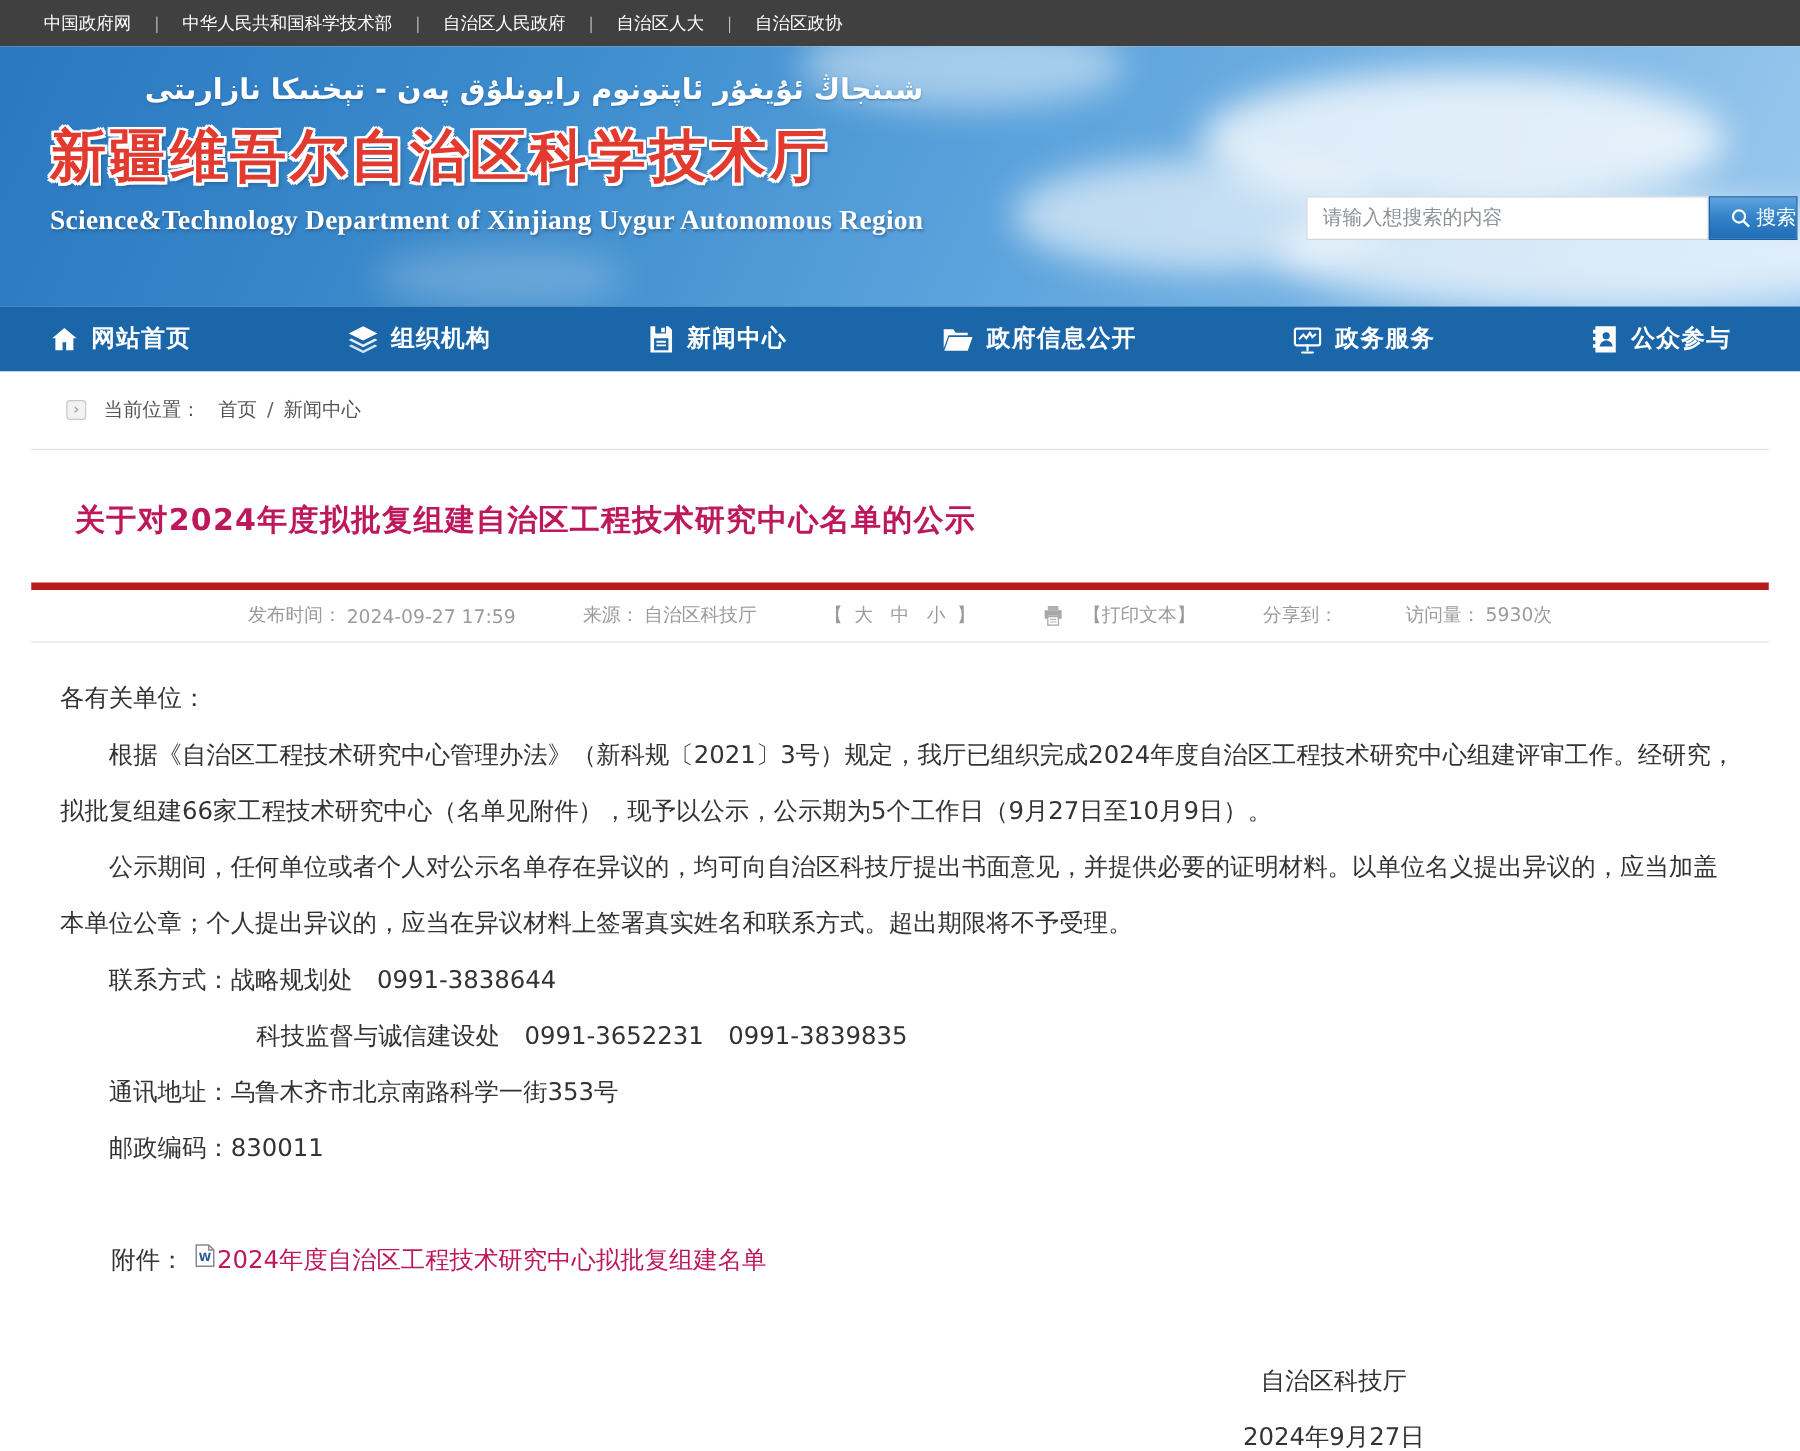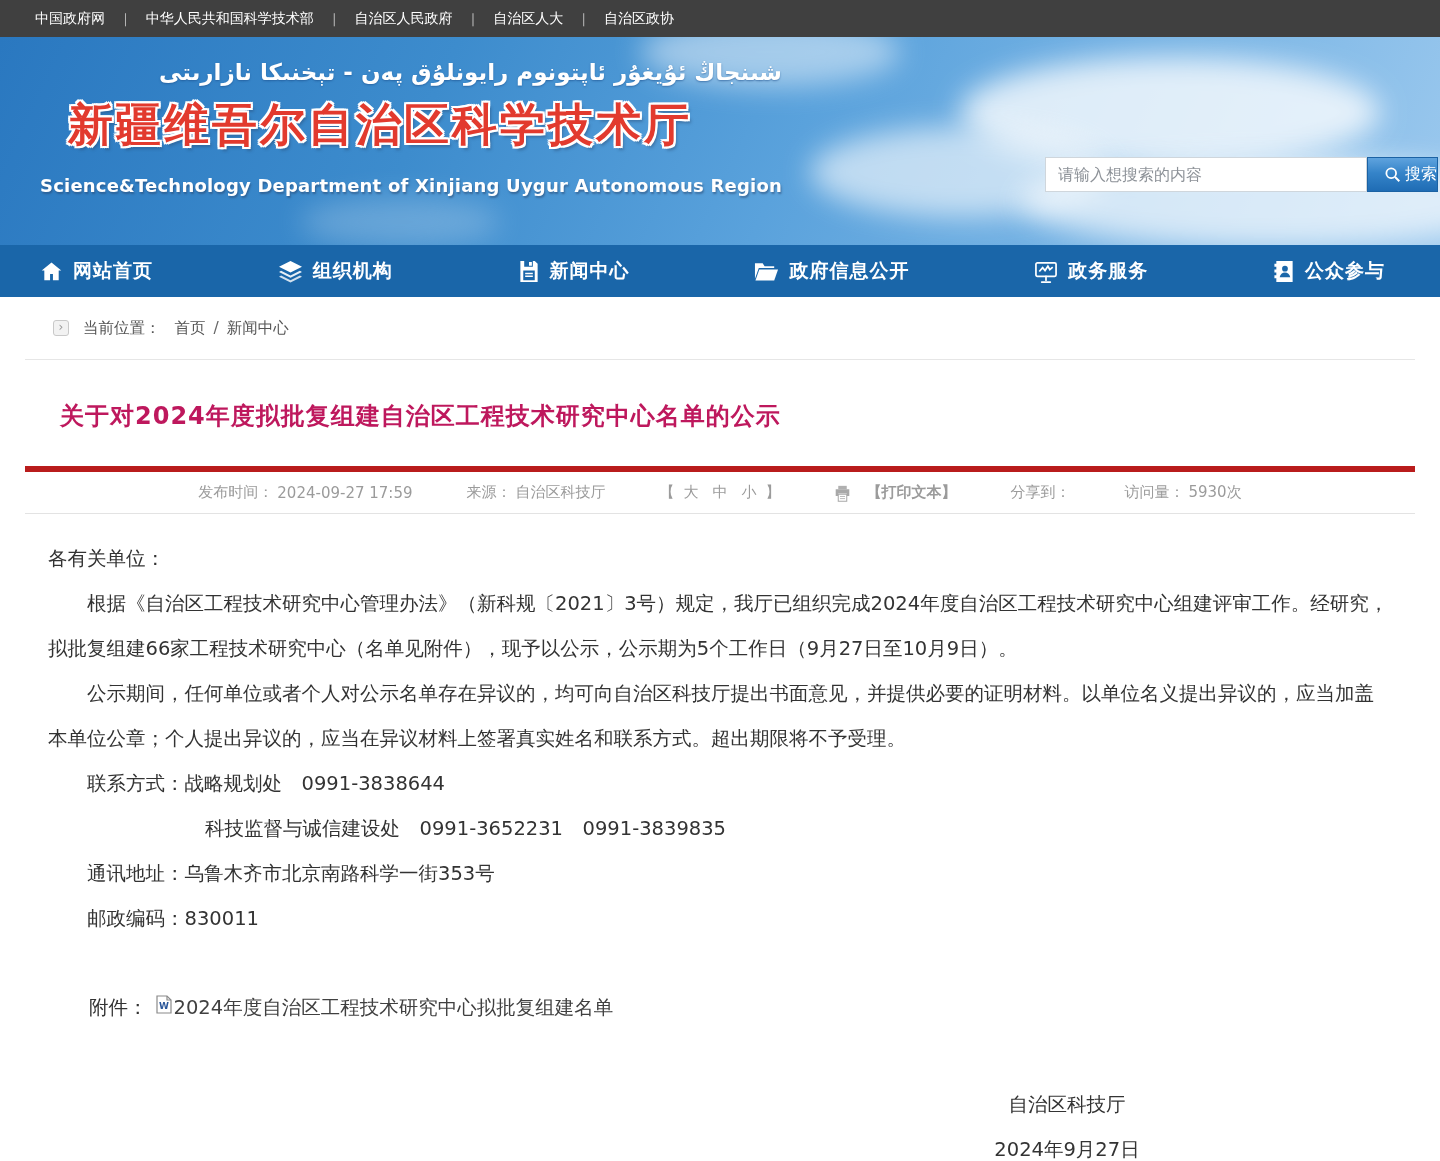--- a/index.html
+++ b/index.html
@@ -20,23 +20,23 @@
   .cloud.c2 { width: 300px; height: 90px; right: 330px; top: 90px; opacity: .7; }
   .cloud.c3 { width: 260px; height: 70px; left: 640px; top: -20px; opacity: .55; }
   .cloud.c4 { width: 500px; height: 90px; right: -80px; top: 120px; opacity: .8; }
   .cloud.c5 { width: 200px; height: 50px; left: 300px; top: 160px; opacity: .25; }
 
   .logo-block { position: absolute; left: 40px; top: 22px; z-index: 2; }
   .uy-title { color: #fff; font-size: 23px; font-weight: bold; direction: rtl;
     text-shadow: 0 1px 2px rgba(30,80,140,.6); letter-spacing: 1px; }
   .cn-title { margin-top: 10px; color: #e23a2e; font-size: 45px; font-weight: 900; letter-spacing: 3px;
     text-shadow: -2px -2px 0 #fff, 2px -2px 0 #fff, -2px 2px 0 #fff, 2px 2px 0 #fff,
-                 -2px 0 0 #fff, 2px 0 0 #fff, 0 -2px 0 #fff, 0 2px 0 #fff, 3px 4px 3px rgba(40,70,110,.45); margin-left: 28px; }
-  .en-title { margin-top: 20px; color: #fff; font-size: 18px; font-weight: bold;
-    text-shadow: 1px 2px 2px rgba(40,70,110,.55); letter-spacing: .2px; }
+                 -2px 0 0 #fff, 2px 0 0 #fff, 0 -2px 0 #fff, 0 2px 0 #fff, 3px 4px 3px rgba(40,70,110,.45); }
+  .en-title { margin-top: 8px; color: #fff; font-size: 22px; font-weight: bold;
+    text-shadow: 1px 2px 2px rgba(40,70,110,.55); letter-spacing: .2px; font-family: Liberation Serif, serif; }
 
   .search-box { position: absolute; right: 2px; top: 120px; z-index: 3; display: flex; }
   .search-input { width: 322px; height: 35px; border: 1px solid #cfd6dc; background: #fff;
     font-size: 16px; padding: 0 12px; color: #333; outline: none; }
   .search-input::placeholder { color: #8d9298; }
   .search-btn { width: 71px; height: 35px; margin-left: 0; border: 1px solid #1b62a4; cursor: pointer;
     background: linear-gradient(180deg, #5fa3de 0%, #3584c9 45%, #1f6cb4 100%);
     color: #fff; font-size: 16px; display: flex; align-items: center; justify-content: flex-end; gap: 4px; }
 
   
@@ -55,30 +55,30 @@
   .crumb-sep { margin: 0 8px; color: #666; }
 
   
   .article-title { text-align: left; padding: 40px 60px 34px; font-size: 24px; font-weight: 800;
     color: #be185d; letter-spacing: 1px; }
   .meta-bar { height: 48px; margin: 0 25px; border-top: 6px solid #b91c1c; border-bottom: 1px solid #e3e3e3;
     display: flex; align-items: center; justify-content: center; gap: 54px;
     color: #9b9b9b; font-size: 15px; }
   .meta-item { display: flex; align-items: center; gap: 4px; white-space: nowrap; }
   .size-group span.sz { cursor: pointer; margin: 0 5px; }
-  .print-item { cursor: pointer; display: flex; align-items: flex-end; gap: 15px; font-weight: bold; }
+  .print-item { cursor: pointer; display: flex; align-items: center; gap: 15px; }
 
   .content { padding: 22px 48px 0; font-size: 19.5px; color: #333; line-height: 45px; }
   .content p { margin: 0; }
   .p-indent { text-indent: 2em; }
   .p-hang { padding-left: 157px; }
   .attach-row { margin-top: 44px; display: flex; align-items: center; }
   .attach-label { margin-left: 41px; }
   .doc-icon { margin: 0 2px 0 8px; display: inline-block; vertical-align: middle; }
-  .attach-link { color: #404040; text-decoration: none; cursor: pointer; }
+  .attach-link { color: #be185d; text-decoration: none; cursor: pointer; }
   .signature { margin-top: 52px; width: 320px; margin-left: auto; margin-right: 165px;
     text-align: center; line-height: 45px; }
 </style>
 </head>
 <body>
 
 <div class="topbar">
   <a>中国政府网</a>
   <span class="sep">｜</span>
   <a>中华人民共和国科学技术部</a>

